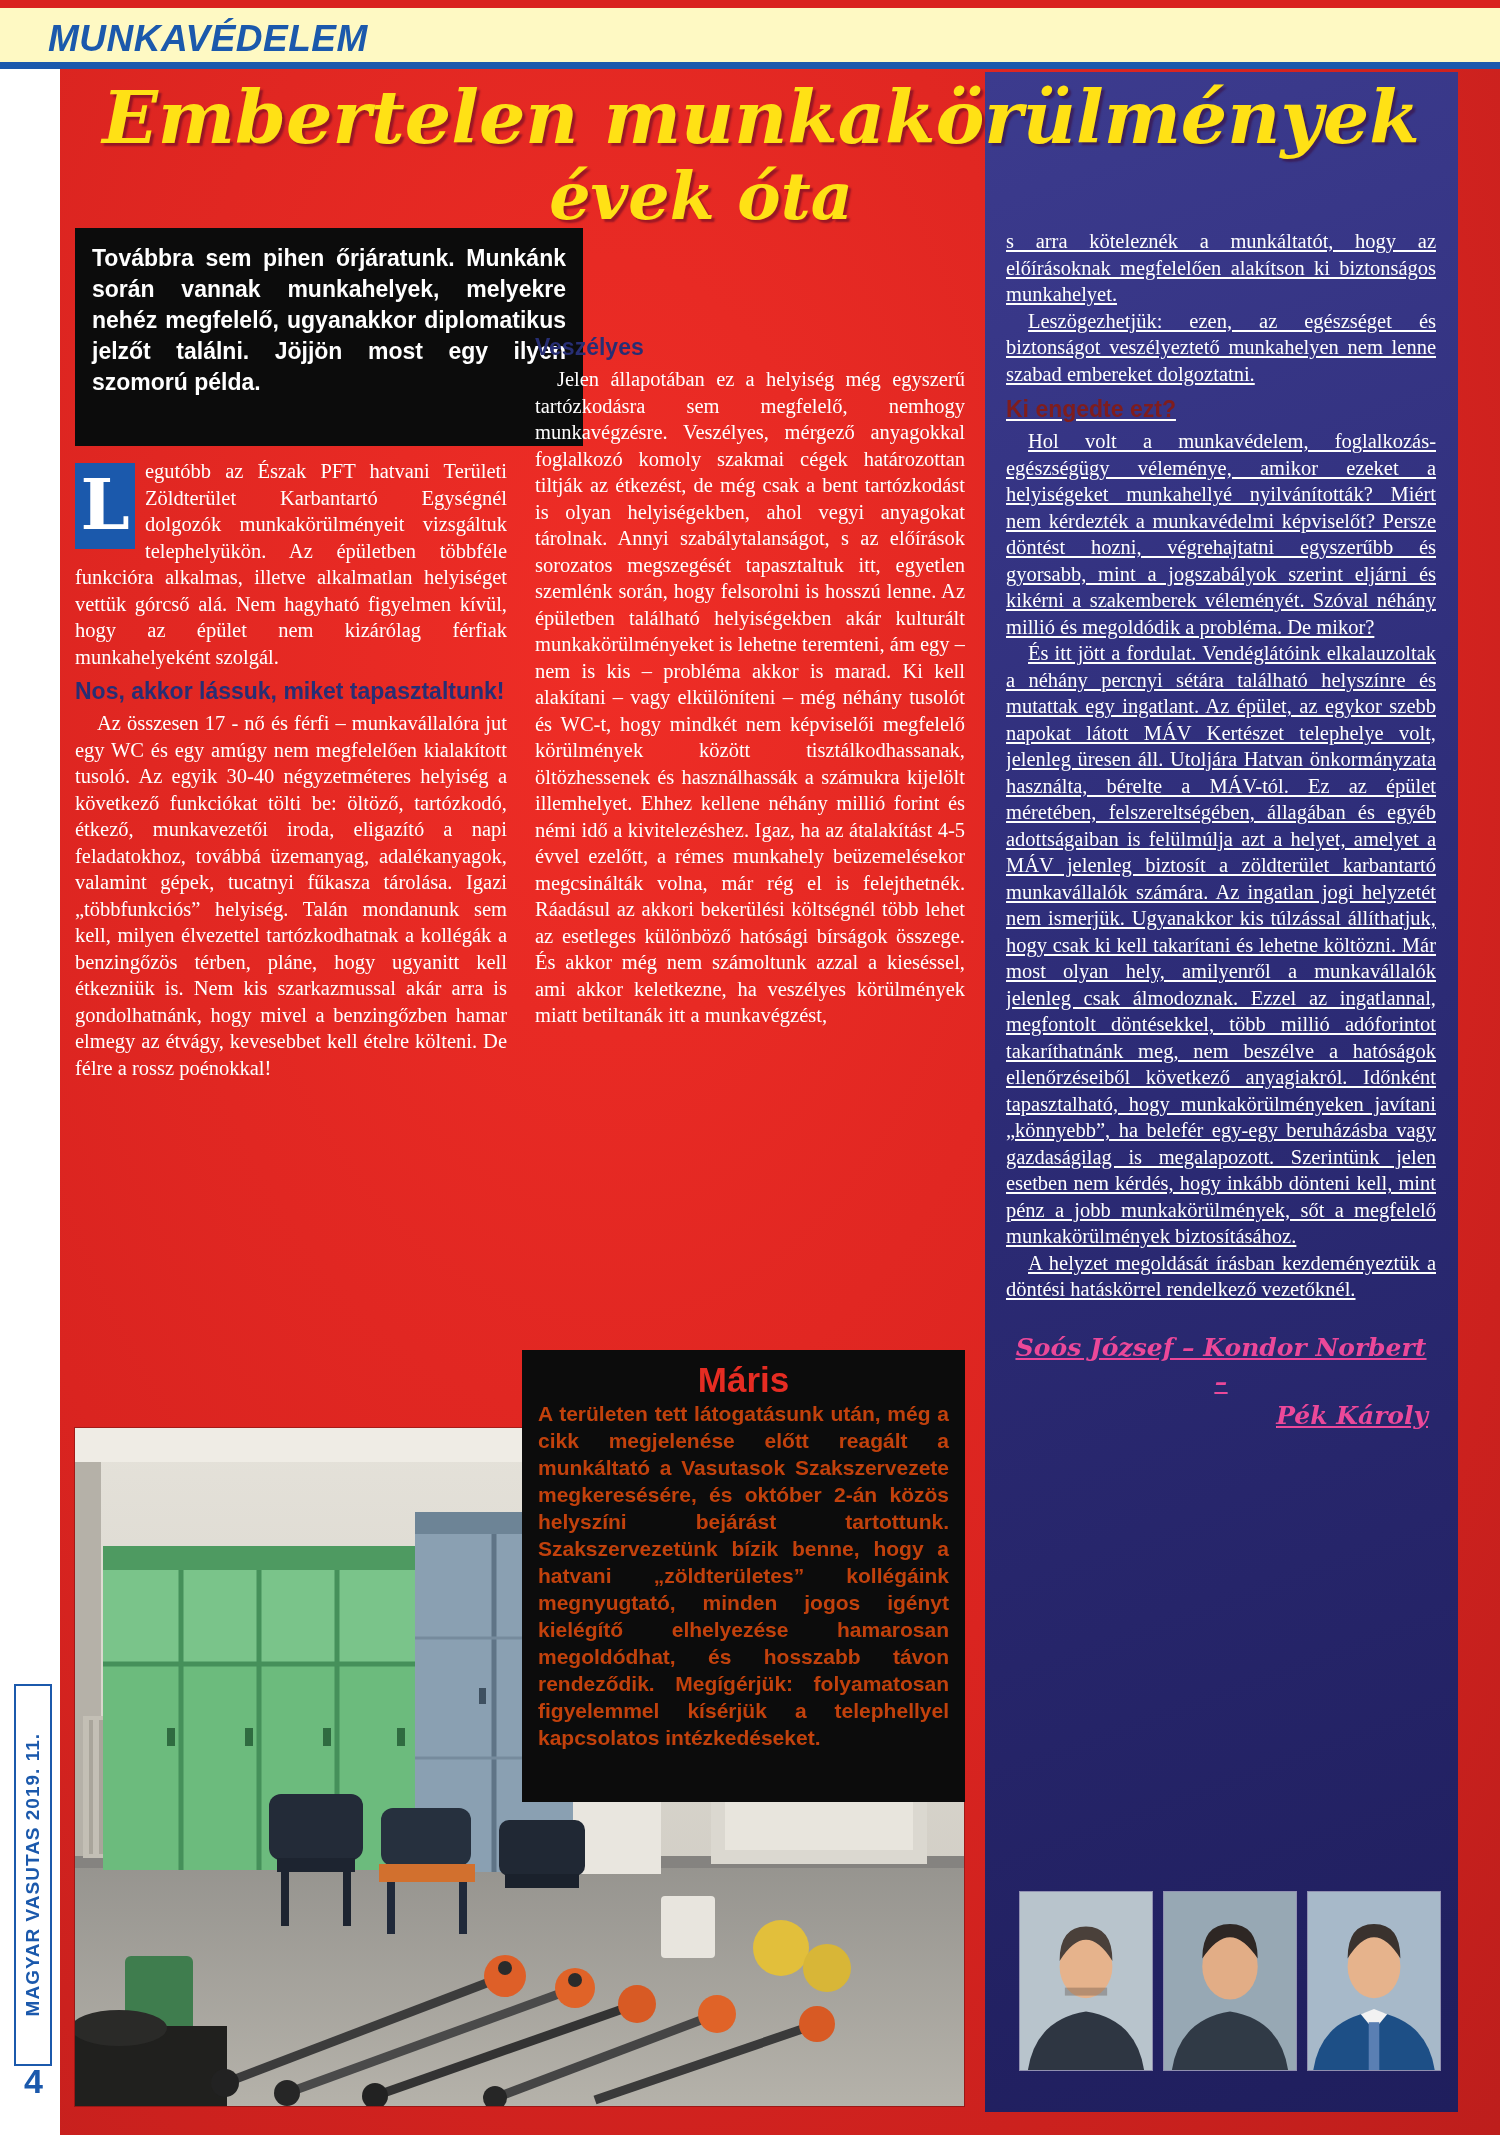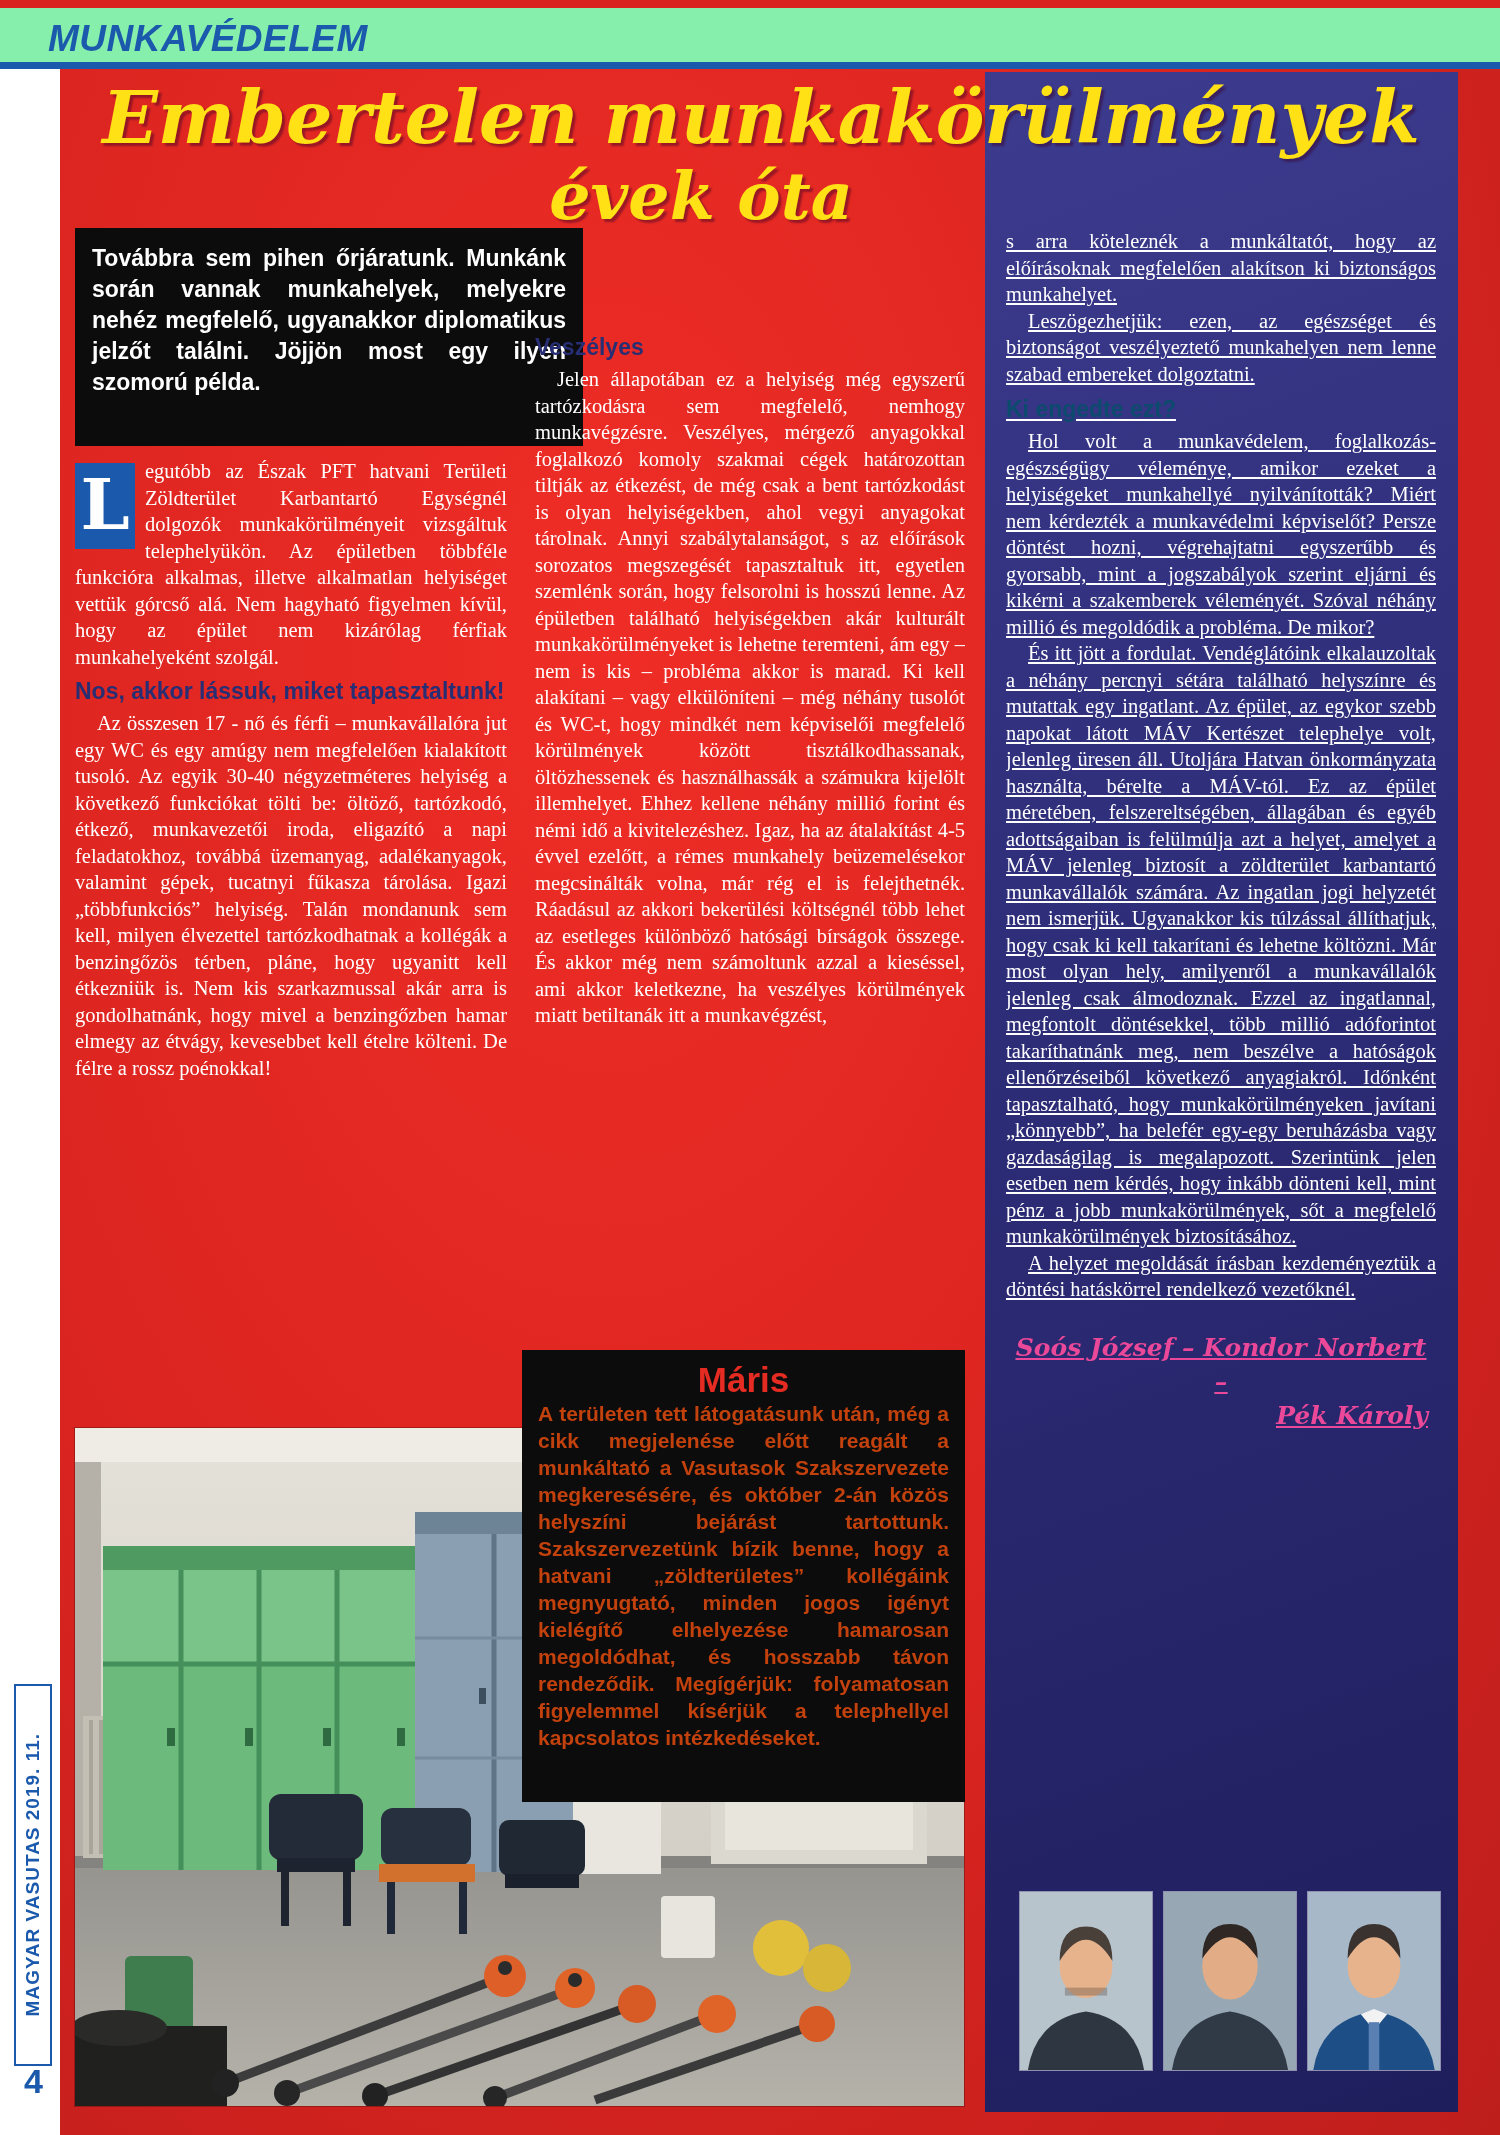--- a/index.html
+++ b/index.html
@@ -1,21 +1,21 @@
 <!DOCTYPE html>
 <html lang="hu"><head>
 <meta charset="utf-8">
 <style>
   * { margin:0; padding:0; box-sizing:border-box; }
   html,body { width:1500px; }
   body { font-family:"Liberation Serif", serif; background:#fff; }
   .page { position:relative; width:1500px; height:2135px; background:#ffffff; overflow:hidden; }
 
   .top-red { position:absolute; left:0; top:0; width:1500px; height:8px; background:#d9231f; z-index:1; }
-  .topbar { position:absolute; left:0; top:8px; width:1500px; height:54px; background:#86efac; z-index:1; }
+  .topbar { position:absolute; left:0; top:8px; width:1500px; height:54px; background:#fef9c3; z-index:1; }
   .kicker { position:absolute; left:48px; top:10px; font-family:"Liberation Sans", sans-serif;
             font-weight:bold; font-style:italic; font-size:37px; letter-spacing:0.5px; color:#1b59ac; }
   .blue-rule { position:absolute; left:0; top:62px; width:1500px; height:7px; background:#1b59ac; z-index:1; }
 
   .red-area { position:absolute; left:60px; top:69px; width:1440px; height:2066px; z-index:0;
               background:radial-gradient(ellipse at 38% 28%, #ef2d26 0%, #da2420 55%, #bd1e1c 100%); }
   .blue-panel { position:absolute; left:985px; top:72px; width:473px; height:2040px; z-index:1;
               background:linear-gradient(160deg,#3c3b8e 0%, #2d2c77 45%, #1f1e5d 100%); }
 
   .title { position:absolute; left:66px; top:80px; width:1390px; text-align:center; z-index:2;
@@ -39,21 +39,21 @@
   .col-mid   { left:535px; top:334px; width:430px; height:1012px; overflow:hidden; }
   .col-right { left:1006px; top:228px; width:430px; height:1662px; overflow:hidden;text-decoration:underline; }
 
   .dropcap { float:left; width:60px; height:86px; margin:5px 10px 0 0; background:#1b59ac;
              color:#fff; font-family:"DejaVu Serif", serif; font-weight:bold; font-size:70px;
              line-height:84px; text-align:center; }
 
   .subhead-blue { color:#272e74; font-family:"Liberation Sans", sans-serif; font-weight:bold;
                   font-size:23px; line-height:27px; margin:8px 0 5px; text-align:left; }
   .col-mid .subhead-blue { margin-top:0; }
-  .subhead-yellow { color:#0c4a6e; font-family:"Liberation Sans", sans-serif; font-weight:bold;
+  .subhead-yellow { color:#7f1d1d; font-family:"Liberation Sans", sans-serif; font-weight:bold;
                     font-size:23px; line-height:27px; margin:9px 0 5px; text-align:left; }
 
   .photo { position:absolute; left:75px; top:1428px; width:889px; height:678px; z-index:1;
            outline:1px solid rgba(0,0,0,0.25); }
   .photo svg { display:block; width:100%; height:100%; }
 
   .update-box { position:absolute; left:522px; top:1350px; width:443px; min-height:452px; z-index:3;
                 background:#0c0c0c; padding:10px 16px 16px; }
   .update-title { color:#e62c22; font-family:"Liberation Sans", sans-serif; font-weight:bold;
                   font-size:35px; line-height:40px; text-align:center; }

